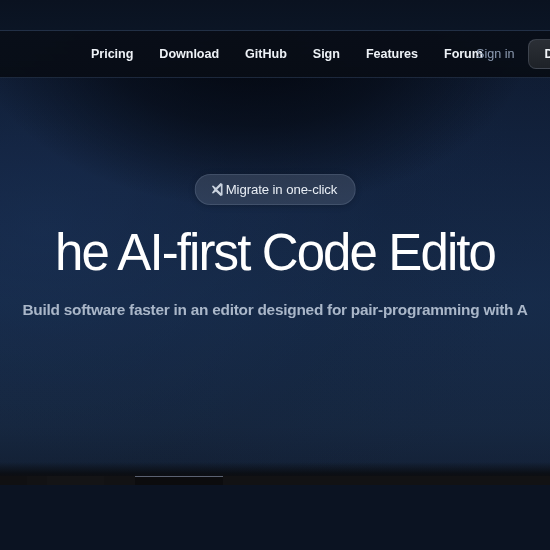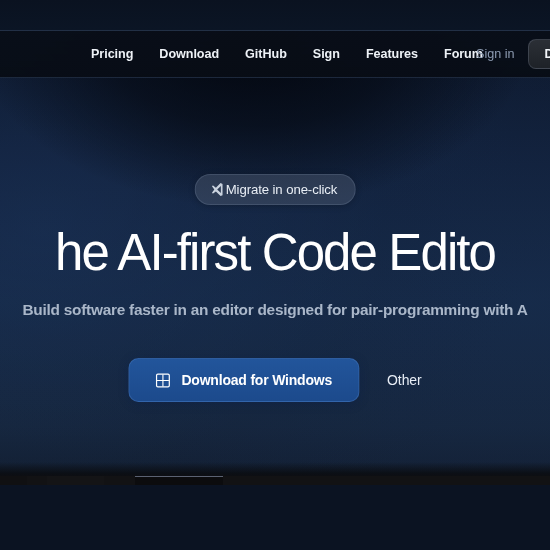--- a/index.html
+++ b/index.html
@@ -212,36 +212,20 @@
                    M11.9 4.3v7.4L8.0 8.0l3.9-3.7z" fill="#c9d2de"></path>
         </svg>
       </span>
       <span class="badge-label">Migrate in one-click</span>
     </div>
 
     <h1 class="headline">he AI-first Code Edito</h1>
 
     <p class="subhead">Build software faster in an editor designed for pair-programming with A</p>
 
-    <div class="cta-row">
-
-      <button class="btn-download">
-        <span class="win-icon-wrap">
-          <svg class="win-icon" viewBox="0 0 16 16" xmlns="http://www.w3.org/2000/svg">
-            <rect x="1.2" y="1.2" width="13.6" height="13.6" rx="1.4" fill="none" stroke="#ffffff" stroke-width="1.3"></rect>
-            <line x1="8" y1="1.6" x2="8" y2="14.4" stroke="#ffffff" stroke-width="1.2"></line>
-            <line x1="1.6" y1="8" x2="14.4" y2="8" stroke="#ffffff" stroke-width="1.2"></line>
-          </svg>
-        </span>
-        <span>Download for Windows</span>
-      </button>
-
-      <a href="#" class="btn-other">Other</a>
-
-    </div>
 
   </section>
 
   <div class="hero-fade"></div>
 
   <div class="editor">
 
     <div class="editor-sidebar">
       <div class="sb-row r1">F</div>
       <div class="sb-row r2">dings</div>

